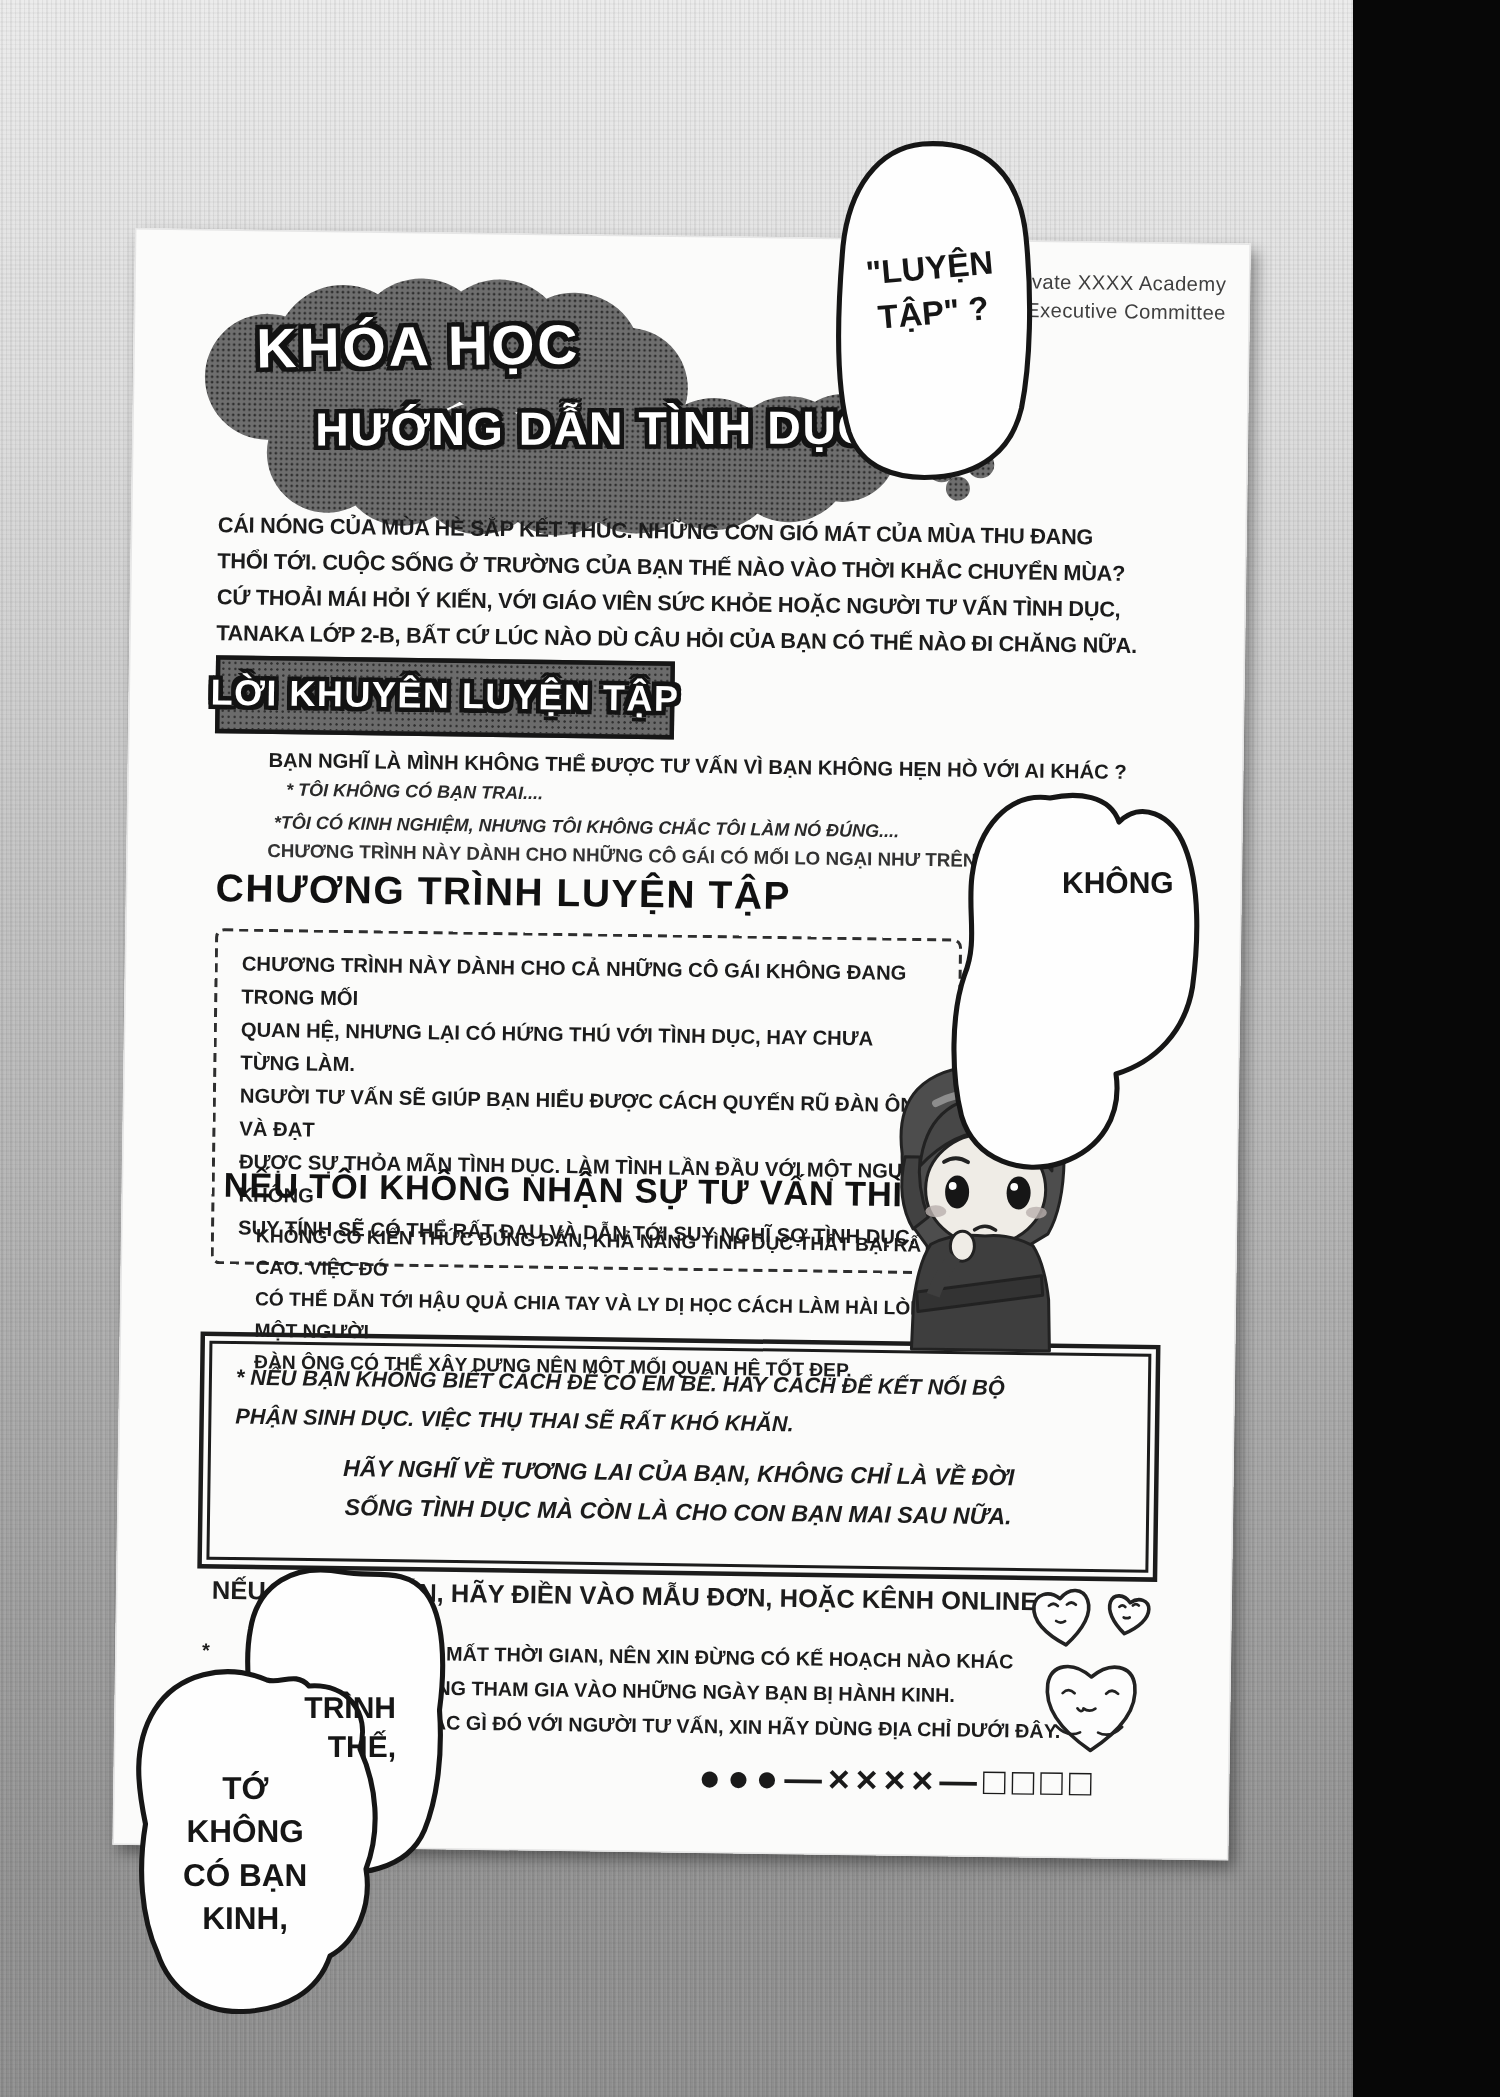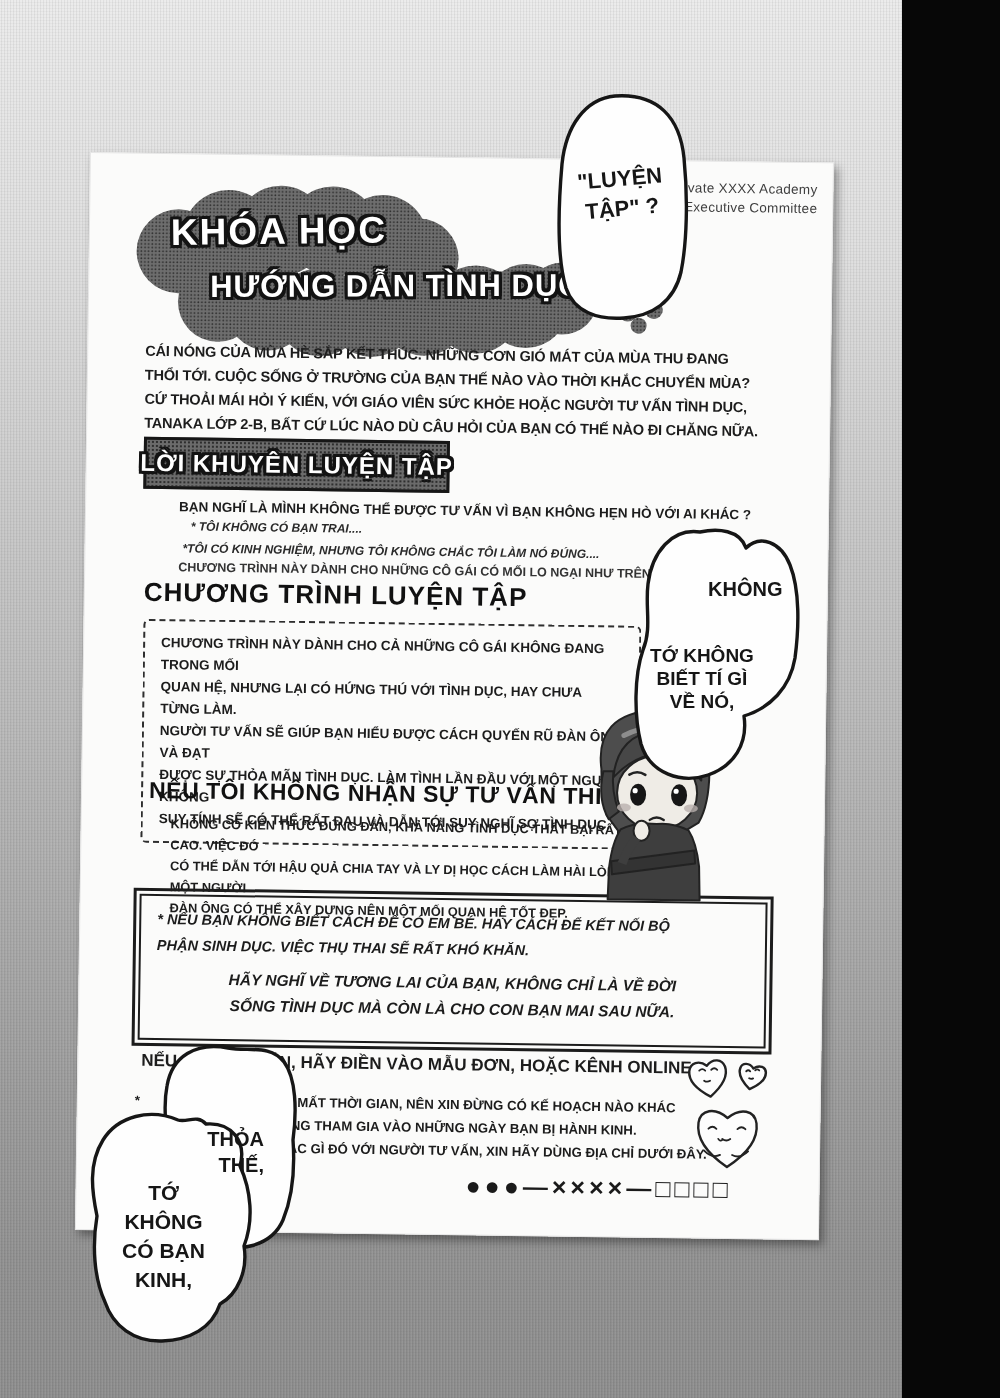--- a/index.html
+++ b/index.html
@@ -203,22 +203,19 @@
       <path d="M 615 96 C 585 99 566 126 562 164 C 558 210 557 258 566 288 C 574 312 598 320 624 318 C 652 316 674 302 681 272 C 687 242 688 198 684 158 C 680 118 658 93 615 96 Z"></path>
       <path d="M 700 532 C 672 528 652 552 648 584 C 645 608 652 628 643 650 C 634 676 634 716 641 744 C 650 774 682 784 708 775 C 734 766 748 744 744 716 C 770 708 790 688 795 658 C 799 628 800 590 790 565 C 781 542 760 534 746 548 C 740 530 718 528 700 532 Z"></path>
       <path d="M 228 1048 C 196 1042 172 1056 167 1086 C 162 1112 168 1140 172 1168 C 175 1198 180 1232 208 1244 C 238 1254 272 1246 283 1220 C 292 1198 295 1168 293 1140 C 297 1110 296 1078 284 1062 C 270 1044 248 1052 228 1048 Z"></path>
       <path d="M 178 1120 C 150 1108 118 1116 103 1140 C 88 1164 92 1192 97 1216 C 92 1246 94 1278 105 1302 C 113 1326 134 1342 162 1341 C 190 1340 212 1328 220 1304 C 238 1294 248 1270 244 1246 C 254 1220 251 1190 240 1166 C 247 1141 231 1122 206 1124 C 197 1114 187 1123 178 1120 Z"></path>
     </g>
   </svg>
 
   <div class="bubble-text bt1">"LUYỆN
 TẬP" ?</div>
   <div class="bubble-text bt2a">KHÔNG</div>
-  <div class="bubble-text bt2b">TỚ KHÔNG
-BIẾT TÍ GÌ
-VỀ NÓ,</div>
-  <div class="bubble-text bt3">THỎA
+  <div class="bubble-text bt3">TRÌNH
 THẾ,</div>
   <div class="bubble-text bt4">TỚ
 KHÔNG
 CÓ BẠN
 KINH,</div>
 </div>
 
 </body></html>

